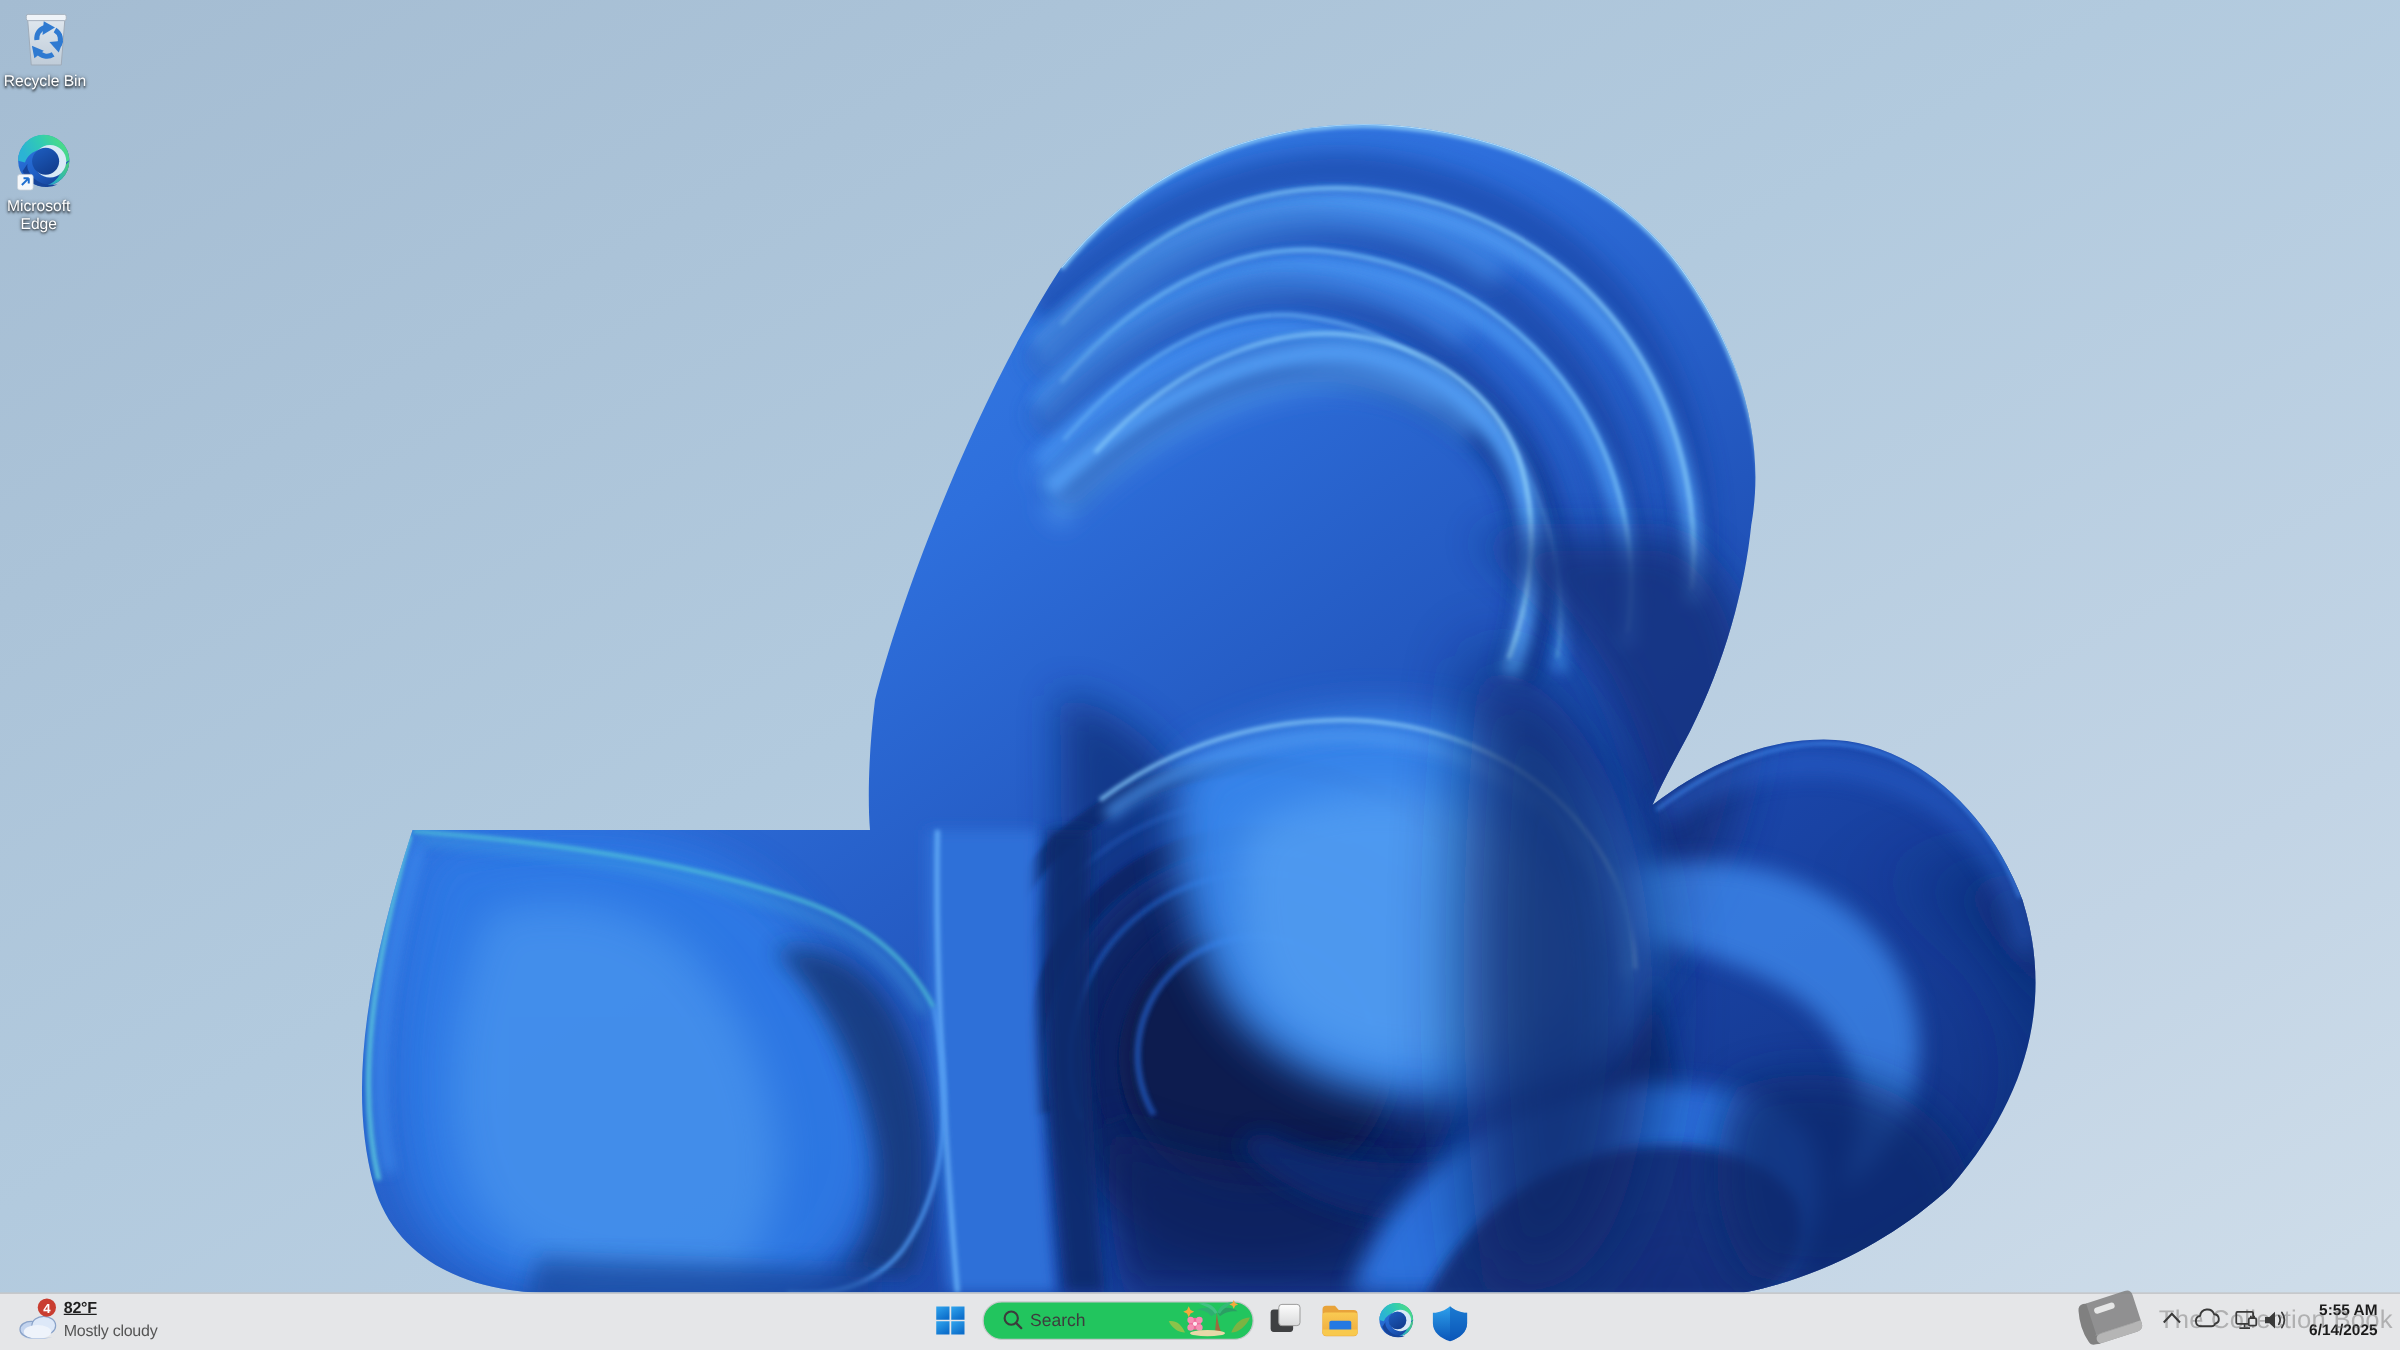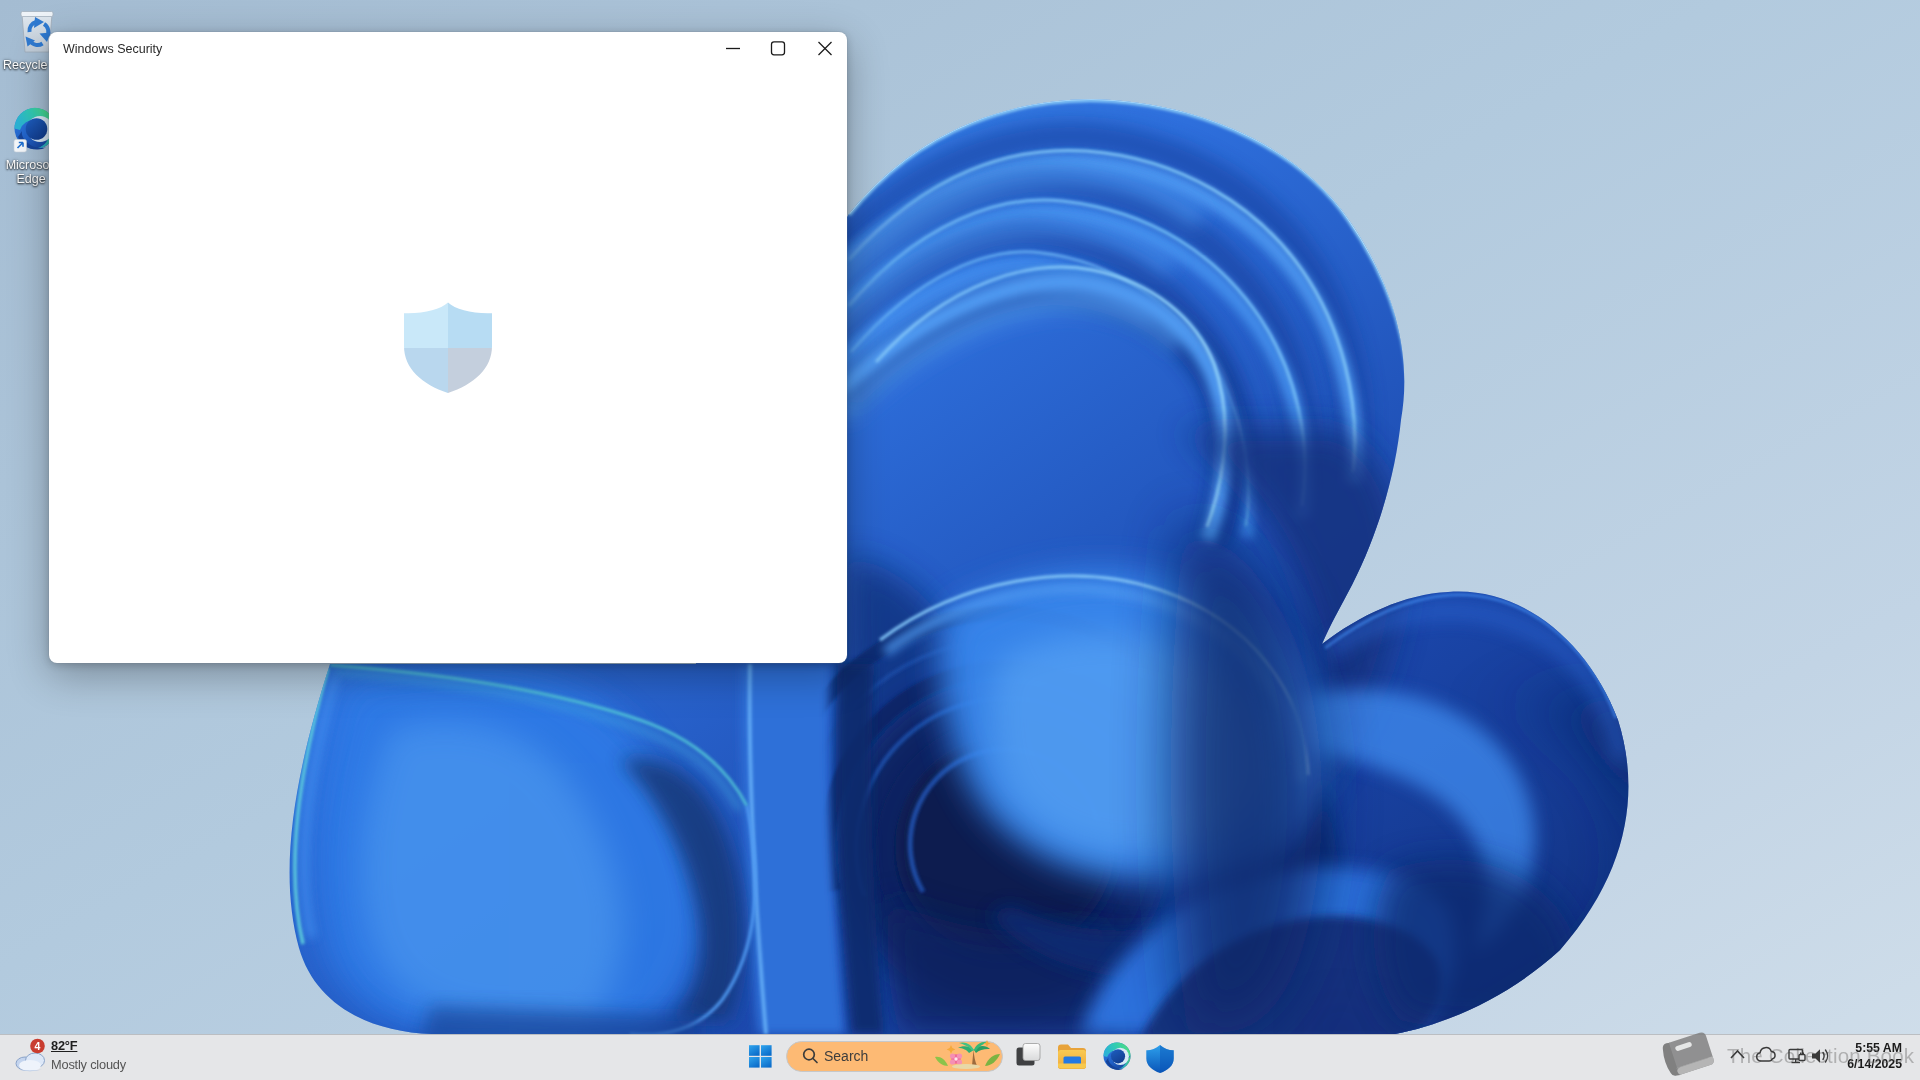--- a/index.html
+++ b/index.html
@@ -12,21 +12,21 @@
     border-radius:8px;box-shadow:0 0 0 1px rgba(120,130,140,0.16),0 12px 40px rgba(0,0,0,0.30),0 2px 8px rgba(0,0,0,0.18);}
   #winTitle{position:absolute;left:14px;top:10px;font-size:12.5px;color:#2a2a2a;}
   
   .dlabel{position:absolute;color:#fff;font-size:12.5px;text-align:center;
     text-shadow:0 1px 2px rgba(0,0,0,0.85),0 0 3px rgba(0,0,0,0.5);line-height:13.5px;}
   
   #bar{position:absolute;left:0;top:1034px;width:1920px;height:46px;background:#e5e6e8;
     border-top:1px solid rgba(158,163,168,0.6);box-sizing:border-box;}
   #weatherT{position:absolute;left:51px;top:3px;font-size:12.8px;font-weight:bold;color:#1f1f1f;letter-spacing:-0.2px;text-decoration:underline;}
   #weatherD{position:absolute;left:51px;top:22px;font-size:12.8px;color:#555555;letter-spacing:-0.2px;}
-  #search{position:absolute;left:786px;top:6px;width:217px;height:31px;background:#fdba74;
+  #search{position:absolute;left:786px;top:6px;width:217px;height:31px;background:#22c55e;
     border:1px solid #c6c8ca;border-radius:16px;box-sizing:border-box;}
   #searchTxt{position:absolute;left:37px;top:6px;font-size:14px;color:#3d3d3d;}
   #clock{position:absolute;right:18px;top:5px;text-align:right;font-size:12.3px;color:#1b1b1b;line-height:16px;font-weight:bold;}
   #wmark{position:absolute;left:1727px;top:1044px;width:200px;font-size:20.5px;color:rgba(110,110,110,0.45);
     letter-spacing:0.2px;}
   #evaltxt{position:absolute;right:4px;top:997px;text-align:right;color:rgba(255,255,255,0.93);
     font-size:12.3px;line-height:14.8px;text-shadow:0 0 2px rgba(90,110,140,0.4);}
 </style>
 </head>
 <body>
@@ -187,42 +187,20 @@
     <path d="M1.5,22.5 A20.5,20.5 0 0 1 42.5,22.2 L36,26 A15,15 0 0 0 7,24 Z" fill="url(#egTop)"></path>
     <path d="M42.5,22.5 A20.5,20.5 0 0 1 22,43 C30,41 35,36 36.5,29 Z" fill="url(#egTop)" opacity="0.85"></path>
     <circle cx="27" cy="23" r="13" fill="#d8e9f6"></circle>
     <circle cx="23.5" cy="23" r="10.8" fill="url(#ecore)"></circle>
     <path d="M5,31 A20.5,20.5 0 0 0 33,41.5 C24,43 16,40 11.5,33.5 C9,30 8.5,28 9,25 Z" fill="#16449a"></path>
     <rect x="1" y="33.5" width="12.5" height="12.5" rx="2" fill="#f5f8fb" stroke="#c9d2da" stroke-width="0.6"></rect>
     <path d="M4.5,42 L10,36.5 M10,36.5 L5.8,36.5 M10,36.5 L10,40.7" stroke="#1f6fd0" stroke-width="1.6" fill="none"></path>
   </svg>
   <div class="dlabel" style="left:-19px;top:159px;width:100px;">Microsoft<br>Edge</div>
 
-  <div id="win">
-    <div id="winTitle">Windows Security</div>
-    <svg class="abs" style="right:0px;top:0px;" width="130" height="60" viewBox="0 0 130 60">
-      <line x1="9" y1="16.5" x2="23" y2="16.5" stroke="#1a1a1a" stroke-width="1.3"></line>
-      <rect x="54.5" y="9.8" width="13" height="13" rx="2.5" fill="none" stroke="#1a1a1a" stroke-width="1.3"></rect>
-      <line x1="101.5" y1="10" x2="114.5" y2="23" stroke="#1a1a1a" stroke-width="1.3"></line>
-      <line x1="114.5" y1="10" x2="101.5" y2="23" stroke="#1a1a1a" stroke-width="1.3"></line>
-    </svg>
-    <svg class="abs" style="left:354px;top:269px;" width="90" height="93" viewBox="0 0 90 93">
-      <defs>
-          <clipPath id="shl">
-            <path d="M45,1.5 C37.5,8.5 20,13 1,12.2 L1,45 C1,67.5 19,83.5 45,92 C71,83.5 89,67.5 89,45 L89,12.2 C70,13 52.5,8.5 45,1.5 Z"></path>
-          </clipPath>
-        </defs>
-      <g clip-path="url(#shl)">
-        <rect x="0" y="0" width="45" height="47" fill="#c9e8f9"></rect>
-        <rect x="45" y="0" width="45" height="47" fill="#b7dcf3"></rect>
-        <rect x="0" y="47" width="45" height="46" fill="#b9d7ee"></rect>
-        <rect x="45" y="47" width="45" height="46" fill="#c4cfdd"></rect>
-      </g>
-    </svg>
-  </div>
 
 
   <div id="bar">
     <div id="weatherT">82°F</div>
     <div id="weatherD">Mostly cloudy</div>
     <div id="search">
         <div id="searchTxt">Search</div>
       </div>
     <div id="clock">5:55 AM<br>6/14/2025</div>
   </div>

